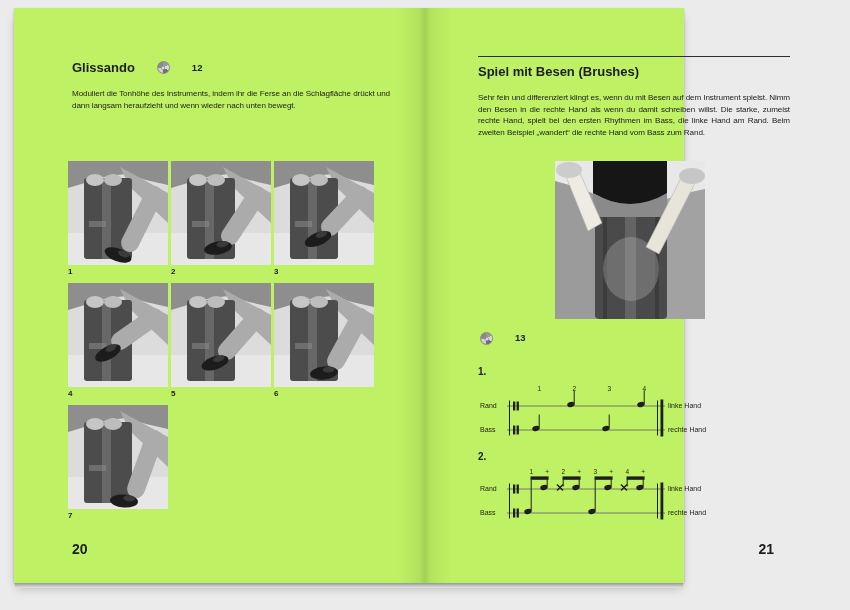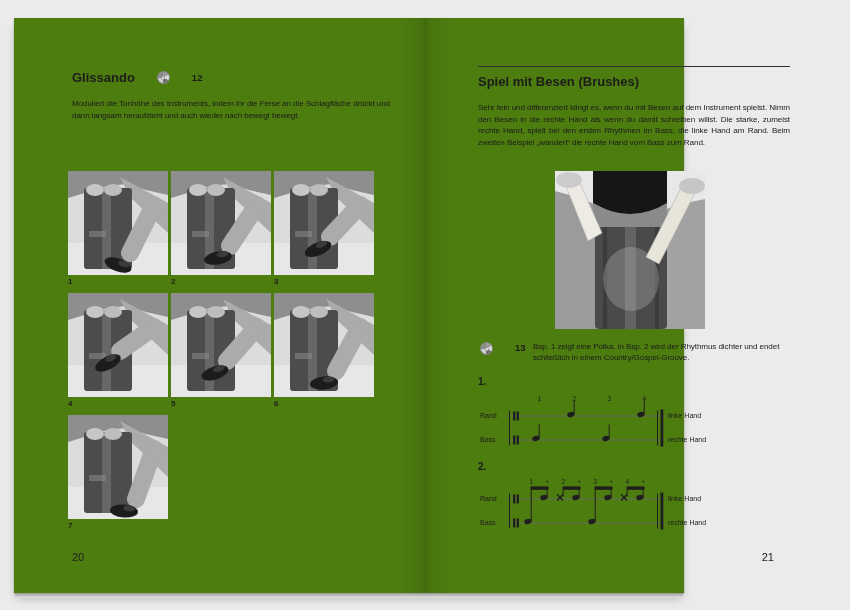--- a/index.html
+++ b/index.html
@@ -2,22 +2,22 @@
 <html><head>
 <meta charset="utf-8">
 <style>
   html,body{margin:0;padding:0;}
   body{
     width:850px;height:610px;position:relative;overflow:hidden;
     background:#ebebeb;
     font-family:"Liberation Sans", sans-serif;color:#1c1c1c;
   }
   .book{
-    position:absolute;left:14px;top:18px;width:670px;height:575px;
-    background:#4d7c0f;
+    position:absolute;left:14px;top:8px;width:670px;height:575px;
+    background:#bef264;
     box-shadow:0 1px 2px rgba(0,0,0,.22), 0 7px 10px -3px rgba(0,0,0,.30);
   }
   .book-edge{
     position:absolute;left:1px;right:1px;bottom:-5px;height:5px;
     background:linear-gradient(180deg,#969696,#c4c4c4 55%,#e3e3e3);
   }
   .gutter-shadow{
     position:absolute;left:383px;top:0;width:56px;height:100%;pointer-events:none;
     background:linear-gradient(90deg,rgba(0,0,0,0) 0%,rgba(0,0,0,.07) 40%,rgba(0,0,0,.14) 50%,rgba(0,0,0,.06) 60%,rgba(0,0,0,0) 100%);
   }
@@ -55,37 +55,37 @@
   .cd-note-block{position:absolute;left:53px;top:323px;width:312px;}
   .cd-badge{position:absolute;left:2px;top:1px;display:flex;align-items:flex-start;}
   .cd-note{position:absolute;left:55px;top:0;width:256px;font-size:8.1px;line-height:1.42;letter-spacing:-.1px;}
 
   .example-label{position:absolute;left:53px;font-size:10px;font-weight:bold;}
   .rhythm-example{position:absolute;left:55px;width:310px;height:64px;}
   .staff-row-label{position:absolute;left:0;font-size:7px;}
   .hand-label{position:absolute;left:188px;font-size:7px;white-space:nowrap;}
   .staff-svg{position:absolute;left:26px;top:0;width:160px;height:62px;}
 
-  .page-number{position:absolute;top:533px;font-size:11px;font-weight:normal;}
+  .page-number{position:absolute;top:533px;font-size:14px;font-weight:bold;}
   .page-number-left{left:58px;}
   .page-number-right{right:62px;}
 </style>
 </head>
 <body>
 
 <div class="book">
 
   <div class="page page-left">
     <div class="heading-row">
       <h2 class="section-heading">Glissando</h2>
       <span class="cd-icon" style="margin-left:22px;"></span>
       <span class="cd-track">12</span>
     </div>
     <div class="body-text" style="left:58px;top:80px;width:318px;">
-      <p>Moduliert die Tonhöhe des Instruments, indem ihr die Ferse an die Schlagfläche drückt und dann langsam heraufzieht und auch wieder nach bewegt bewegt.</p>
+      <p>Moduliert die Tonhöhe des Instruments, indem ihr die Ferse an die Schlagfläche drückt und dann langsam heraufzieht und wenn wieder nach unten bewegt.</p>
     </div>
     <div class="photo-grid" id="photo-grid">
         <figure class="photo">
           <div class="photo-img">
             <svg width="100" height="104" viewBox="0 0 100 104">
               <rect width="100" height="104" fill="#dcdcdc"></rect>
               <rect y="72" width="100" height="32" fill="#e7e7e7"></rect>
               <path d="M0,0 H100 V24 L78,19 58,13 40,15 20,21 0,27 Z" fill="#8e8e8e"></path>
               <path d="M52,6 L100,32 100,62 62,26 Z" fill="#ababab"></path>
               <rect x="16" y="17" width="48" height="81" rx="3" fill="#4c4c4c"></rect>
@@ -257,21 +257,20 @@
         <ellipse cx="137" cy="15" rx="13" ry="8" fill="#c6c6c6"></ellipse>
       </svg>
     </div>
 
     <div class="cd-note-block">
       <span class="cd-badge">
         <span class="cd-icon"></span>
         <span class="cd-track">13</span>
       </span>
       <div class="cd-note">
-        <div>Bsp. 1 zeigt eine Polka. In Bsp. 2 wird der Rhythmus dichter und endet schließlich in einem Country/Gospel-Groove.</div>
       </div>
     </div>
 
     <div class="example-label" style="top:358px;">1.</div>
     <div class="rhythm-example" id="ex1" style="top:372px;">
         <span class="staff-row-label" style="top: 21.5px;">Rand</span>
         <span class="staff-row-label" style="top: 45.5px;">Bass</span>
         <span class="hand-label" style="top: 21.5px;">linke Hand</span>
         <span class="hand-label" style="top: 45.5px;">rechte Hand</span>
         <svg viewBox="0 0 160 62" class="staff-svg">

